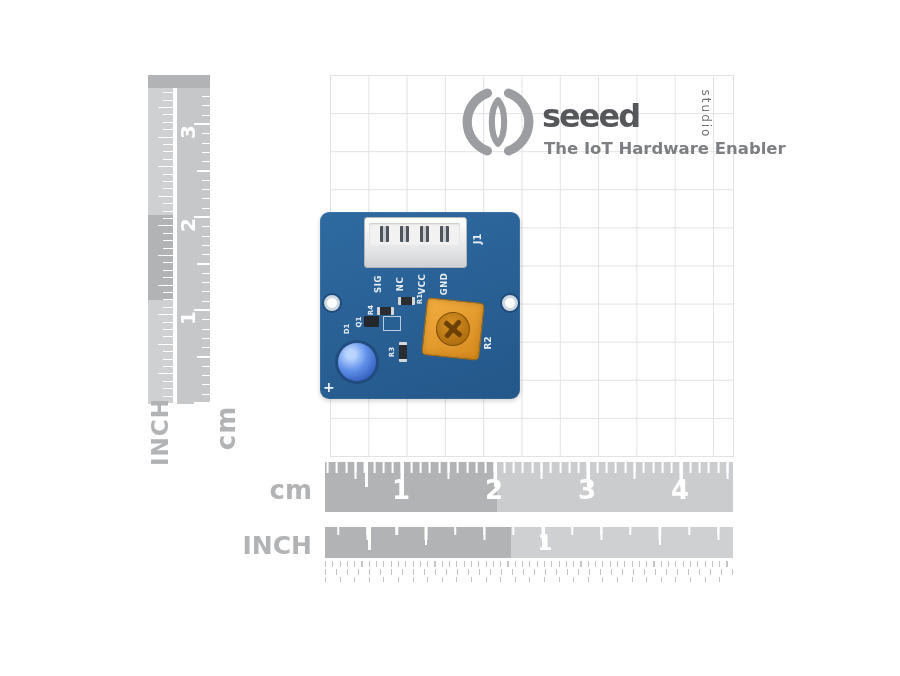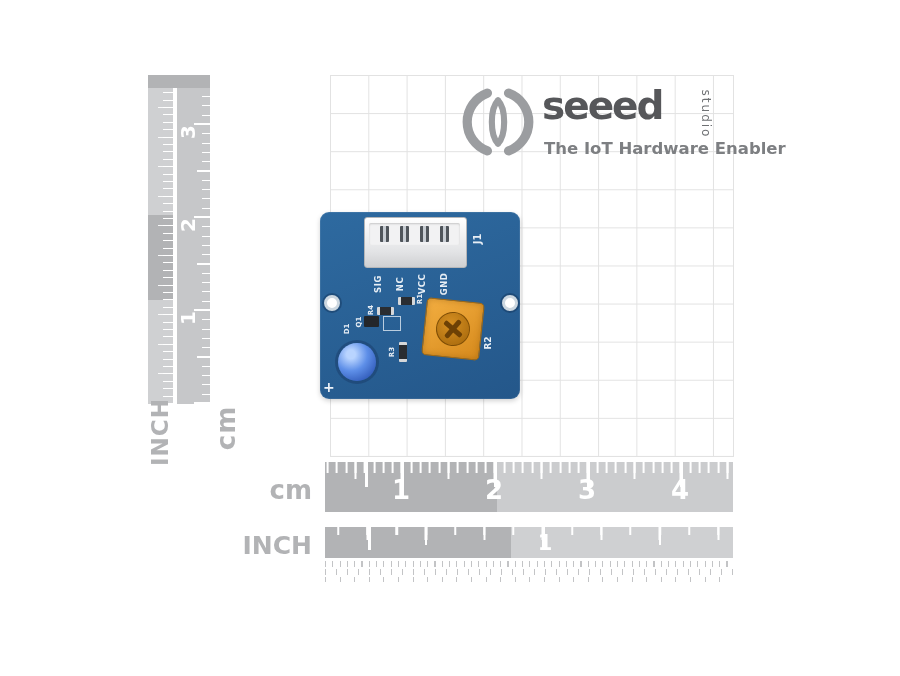--- a/index.html
+++ b/index.html
@@ -8,21 +8,21 @@
   .rot{position:absolute;white-space:nowrap;transform:translate(-50%,-50%) rotate(-90deg);}
   .rot90{position:absolute;white-space:nowrap;transform:translate(-50%,-50%) rotate(90deg);}
 
   
   .grid{position:absolute;left:330px;top:75px;width:403px;height:381px;
     background-image:linear-gradient(#e2e2e2 1px,transparent 1px),linear-gradient(90deg,#e2e2e2 1px,transparent 1px);
     background-size:38.3px 38.1px;border-right:1px solid #e2e2e2;border-bottom:1px solid #e2e2e2;}
 
   
   .logo-icon{position:absolute;left:458px;top:80px;width:80px;height:84px;}
-  .brand{position:absolute;left:542px;top:86px;font-size:39px;font-weight:bold;color:#56575a;letter-spacing:-2px;line-height:1;}
+  .brand{position:absolute;left:542px;top:100px;font-size:32px;font-weight:bold;color:#56575a;letter-spacing:-2px;line-height:1;}
   .studio{font-size:12px;color:#6e7073;letter-spacing:2px;left:706px;top:114px;}
   .tagline{position:absolute;left:544px;top:139px;font-size:16.5px;font-weight:bold;color:#7d7f82;}
 
   
   .vcap{position:absolute;left:148px;top:75px;width:62px;height:13px;background:#b2b3b5;}
   .vinch{position:absolute;left:148px;top:88px;width:25px;height:316px;background:#cfd0d2;}
   .vinch-dark{position:absolute;left:148px;top:215px;width:25px;height:85px;background:#b2b3b5;}
   .vt1{position:absolute;left:163px;top:88px;width:10px;height:316px;background:repeating-linear-gradient(0deg,#fff 0 1px,transparent 1px 7.4px);}
   .vt2{position:absolute;left:158px;top:88px;width:15px;height:316px;background:repeating-linear-gradient(0deg,rgba(255,255,255,.9) 0 1px,transparent 1px 29.6px);}
   .vcm{position:absolute;left:177px;top:88px;width:33px;height:316px;background:#c6c7c9;}

